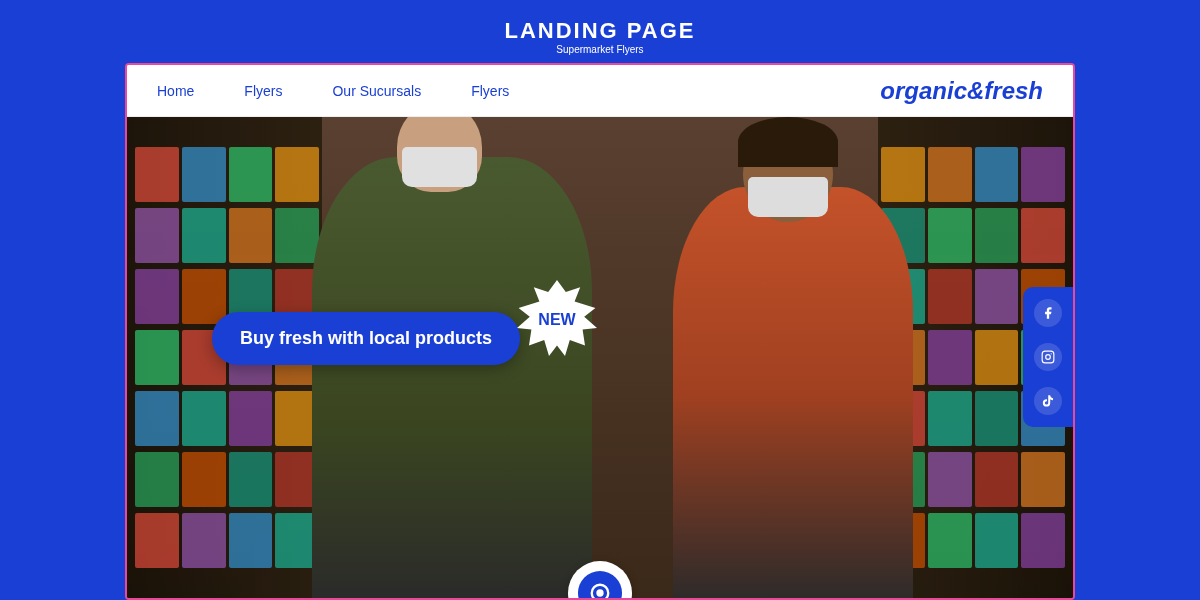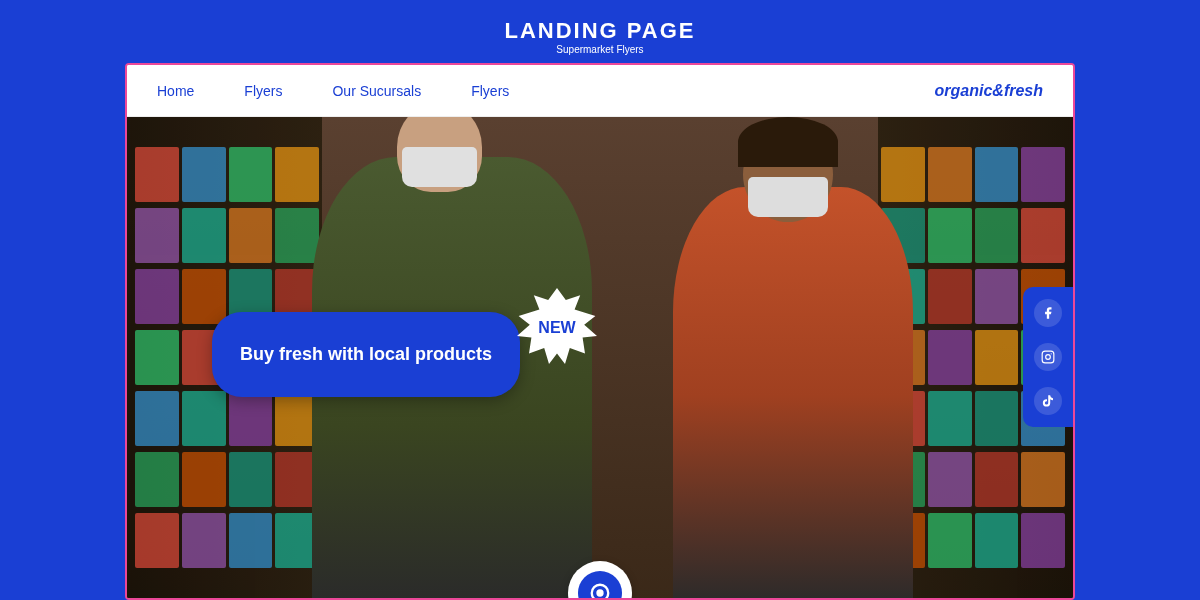--- a/index.html
+++ b/index.html
@@ -54,21 +54,21 @@
       gap: 50px;
       flex: 1;
     }
     .navbar-links a {
       text-decoration: none;
       color: #1a3fd4;
       font-size: 14px;
       font-weight: 500;
     }
     .navbar-brand {
-      font-size: 16px;
+      font-size: 24px;
       font-weight: bold;
       color: #1a3fd4;
       font-style: italic;
     }
 
     
     .hero {
       position: relative;
       width: 100%;
       height: 488px;
@@ -129,34 +129,34 @@
       opacity: 0.8;
     }
 
     
     .hero-badge {
       position: absolute;
       left: 85px;
       top: 195px;
       background: #1a3fd4;
       color: white;
-      padding: 32px 28px;
+      padding: 16px 28px;
       border-radius: 30px;
       font-size: 18px;
       font-weight: 600;
       white-space: nowrap;
       box-shadow: 0 4px 15px rgba(0,0,0,0.3);
       z-index: 10;
     }
 
     
     .new-badge {
       position: absolute;
       left: 390px;
-      top: 171px;
+      top: 163px;
       width: 80px;
       height: 80px;
       z-index: 10;
     }
     .starburst {
       position: relative;
       width: 80px;
       height: 80px;
       display: flex;
       align-items: center;

